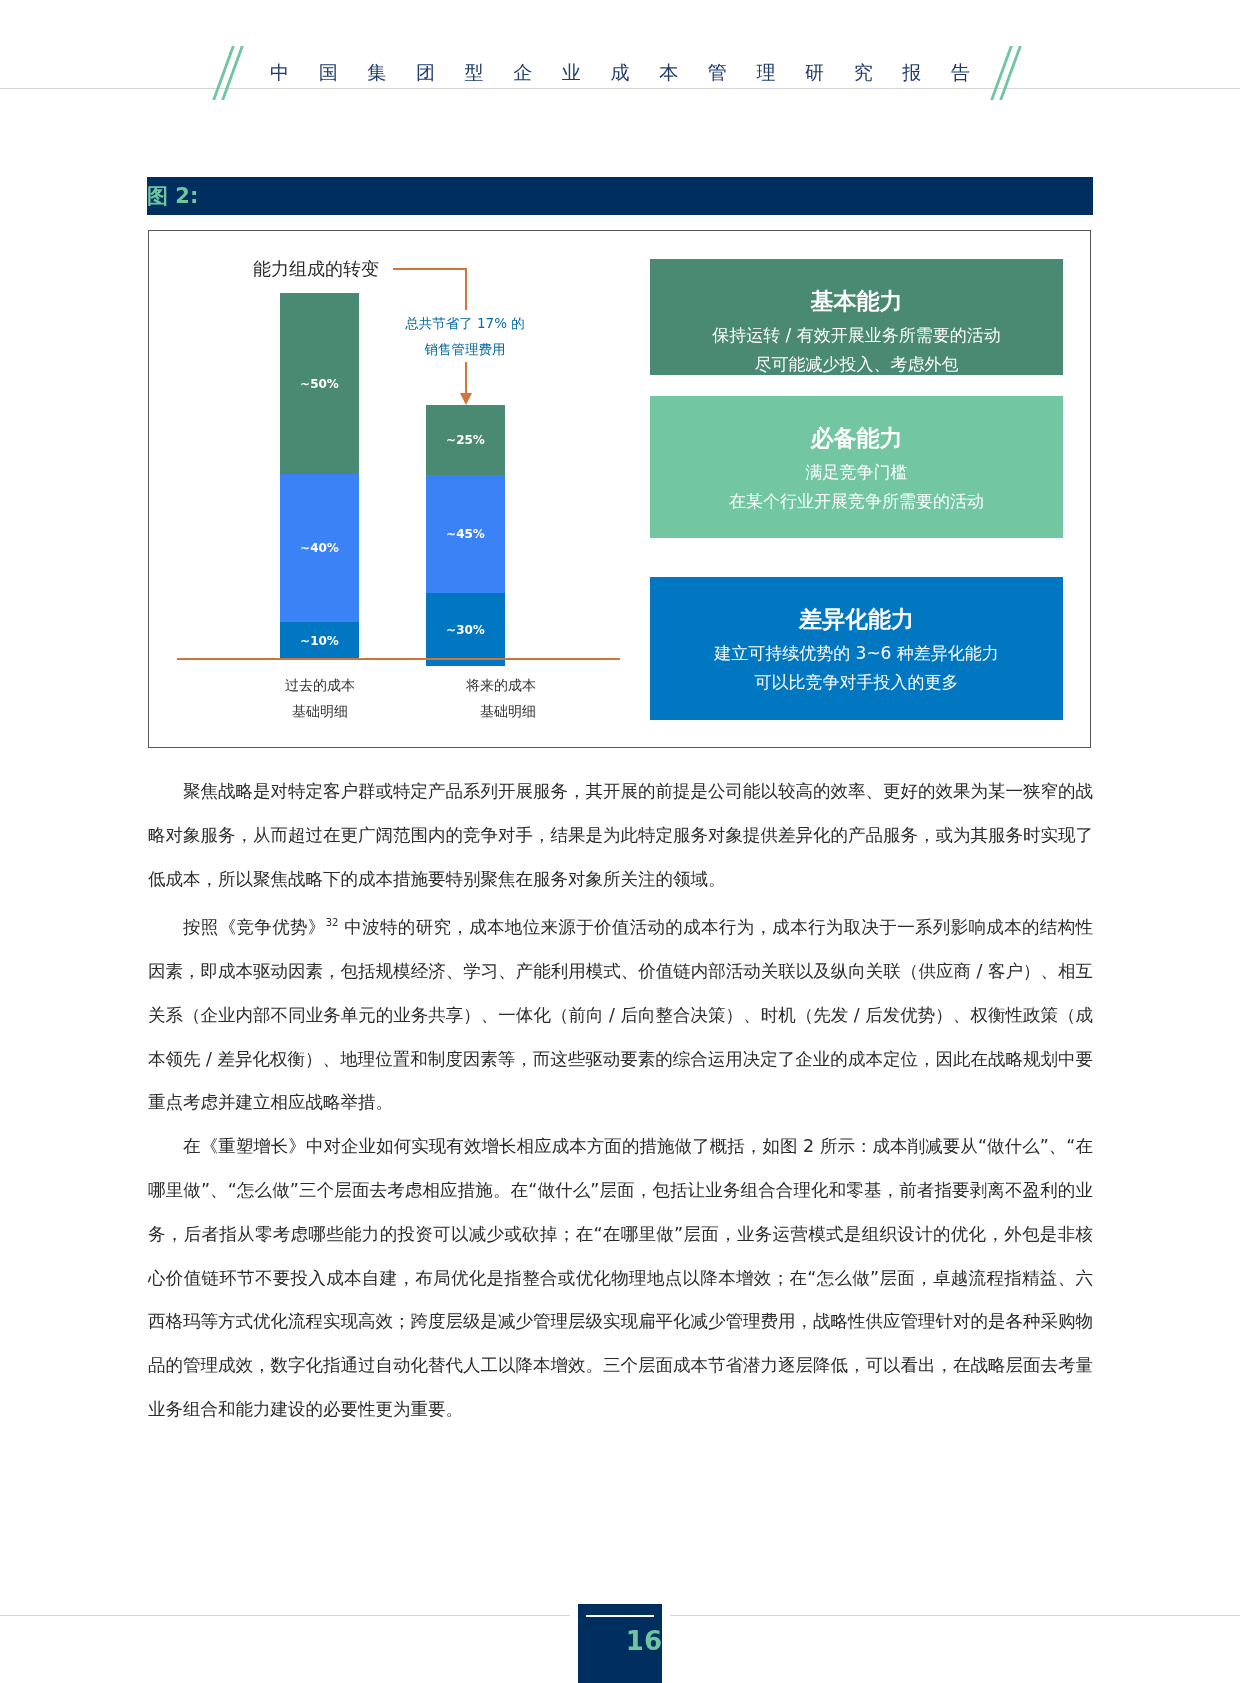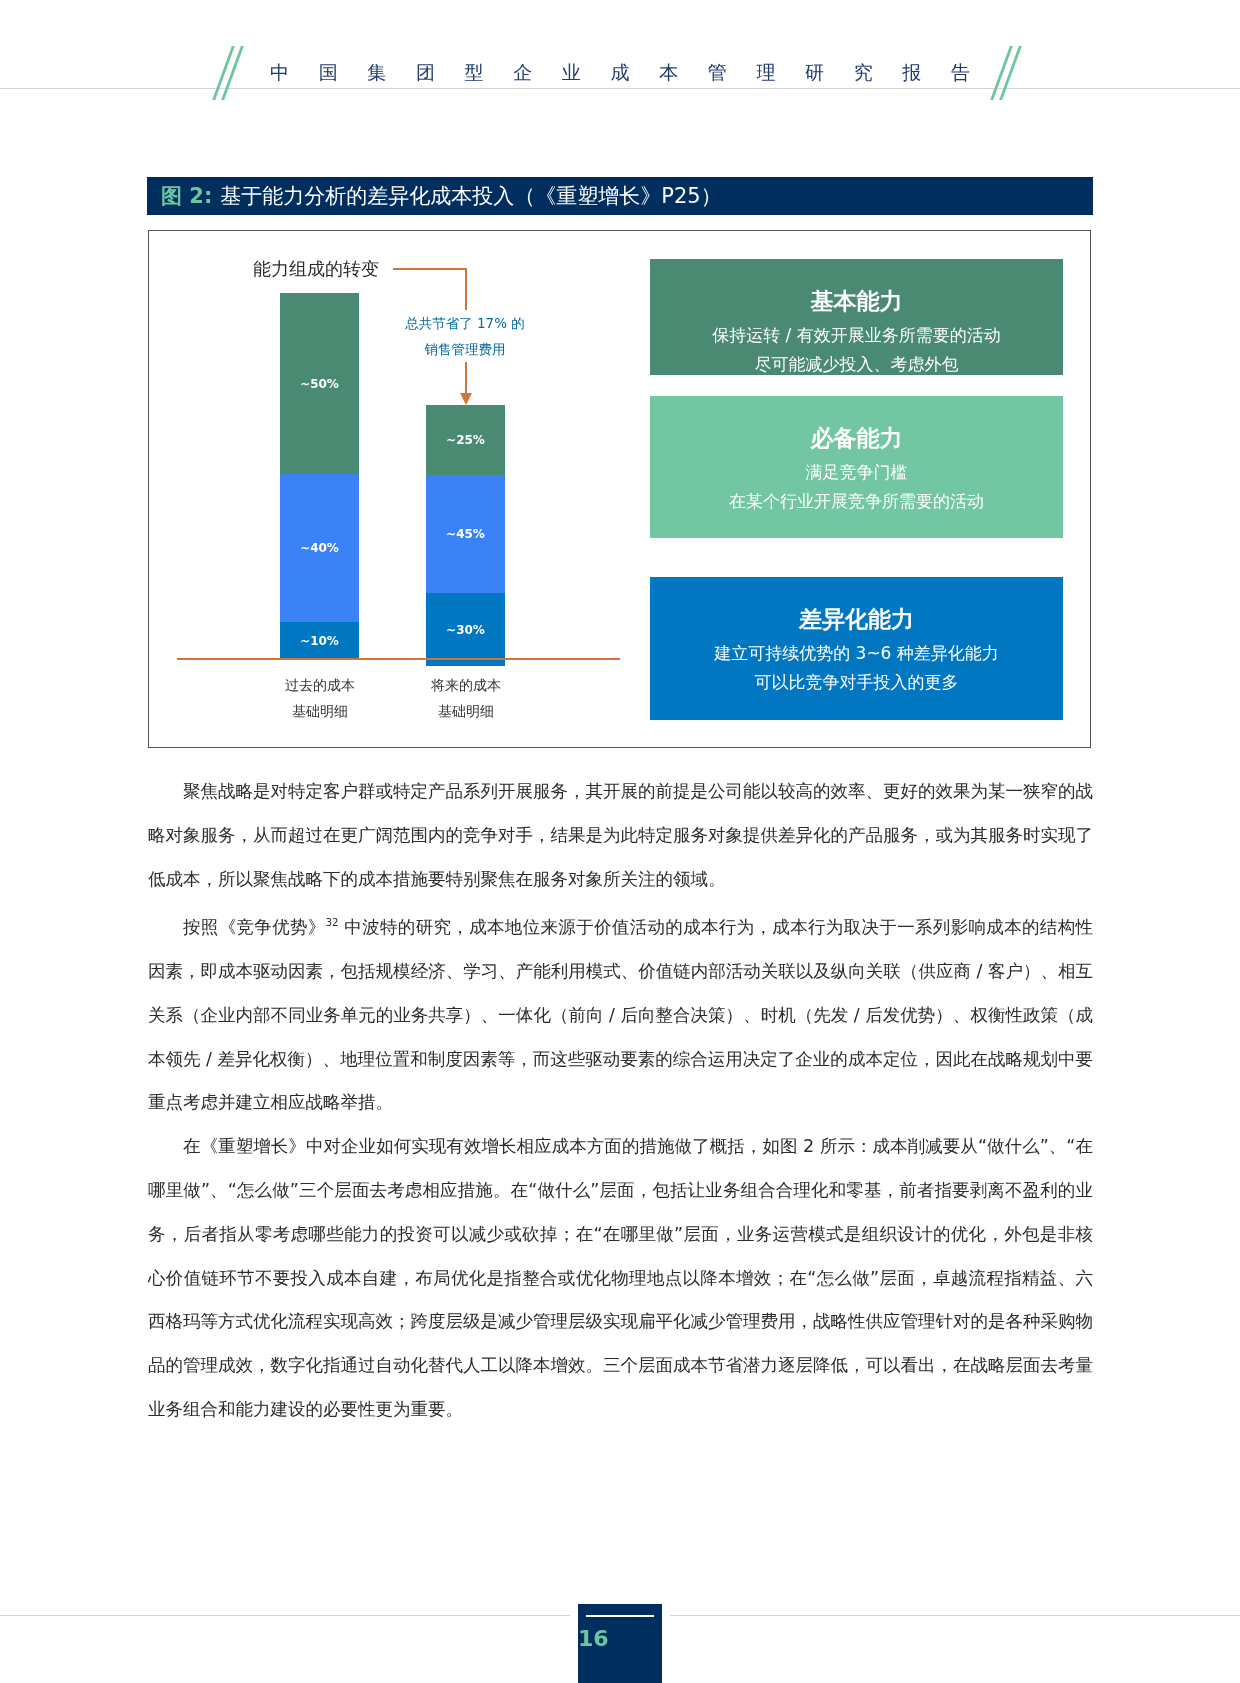--- a/index.html
+++ b/index.html
@@ -8,21 +8,21 @@
   .abs { position: absolute; }
 
   
   .hdr-line { left: 0; width: 1240px; top: 88px; height: 1px; background: #d4d4d4; }
   .hdr-title { left: 270px; top: 60px; width: 700px; font-size: 19px; color: #1e3a6b;
                letter-spacing: 0; display: flex; justify-content: space-between; }
   .slash { width: 3px; height: 54px; background: #6ec6a0; transform: skewX(-20deg); }
 
   
   .fig-bar { left: 147px; top: 177px; width: 946px; height: 38px; background: #002f5f;
-             display: flex; align-items: center; padding-left: 14px; box-sizing: border-box; }
+             display: flex; align-items: center; box-sizing: border-box; }
   .fig-label { color: #6ec6a0; font-weight: bold; font-size: 21px; margin-right: 8px; }
   .fig-title { color: #ffffff; font-size: 21px; }
 
   
   .frame { left: 148px; top: 230px; width: 943px; height: 518px; border: 1.5px solid #555;
            box-sizing: border-box; }
 
   .bar-seg { display: flex; align-items: center; justify-content: center;
              color: #ffffff; font-weight: bold; font-size: 12px; box-sizing: border-box; }
   .c-dark { background: #4a8a73; }
@@ -45,22 +45,22 @@
   
   .body { left: 148px; top: 770px; width: 945px; font-size: 17.5px; line-height: 43.8px;
           color: #2b2b2b; text-align: justify; }
   .body p { margin: 0; text-indent: 2em; }
   sup { font-size: 10px; }
 
   
   .ftr-line { top: 1615px; height: 1px; background: #d4d4d4; }
   .page-box { left: 578px; top: 1604px; width: 84px; height: 79px; background: #002f5f; }
   .page-rule { position: absolute; left: 8px; right: 8px; top: 11px; height: 2px; background: #ffffff; }
-  .page-num { position: absolute; left: 0; right: 0; top: 22px; text-align: left;
-              color: #6ec6a0; font-size: 22px; font-weight: bold; }
+  .page-num { position: absolute; left: 0; right: 0; top: 22px; text-align: right;
+              color: #6ec6a0; font-size: 26px; font-weight: bold; }
 </style>
 </head>
 <body>
 
 <div class="abs hdr-line"></div>
 <div class="abs slash" style="left:222px;top:46px;"></div>
 <div class="abs slash" style="left:231px;top:46px;"></div>
 <div class="abs slash" style="left:1000px;top:46px;"></div>
 <div class="abs slash" style="left:1009px;top:46px;"></div>
 <div class="abs hdr-title">
@@ -76,21 +76,20 @@
   <span>管</span>
   <span>理</span>
   <span>研</span>
   <span>究</span>
   <span>报</span>
   <span>告</span>
 </div>
 
 <div class="abs fig-bar">
   <span class="fig-label">图 2:</span>
-  <span class="fig-title">基于能力分析的差异化成本投入（《重塑增长》P25）</span>
 </div>
 
 <div class="abs frame"></div>
 
 <div class="abs chart-top-label" style="left:253px;top:257px;">能力组成的转变</div>
 <div class="abs orange-h" style="left:393px;top:268px;width:74px;"></div>
 <div class="abs orange-v" style="left:465px;top:268px;height:42px;"></div>
 <div class="abs note" style="left:390px;top:310px;width:150px;">
   <div>总共节省了 17% 的</div>
   <div>销售管理费用</div>
@@ -109,21 +108,21 @@
   <div class="bar-seg c-mid" style="height:118px;">~45%</div>
   <div class="bar-seg c-blue" style="height:73px;">~30%</div>
 </div>
 
 <div class="abs baseline" style="left:177px;top:658px;width:443px;"></div>
 
 <div class="abs xlabel" style="left:250px;top:672px;width:140px;">
   <div>过去的成本</div>
   <div>基础明细</div>
 </div>
-<div class="abs xlabel" style="left:396px;top:672px;width:140px;">
+<div class="abs xlabel" style="left:396px;top:672px;width:140px;text-align:right;">
   <div>将来的成本</div>
   <div>基础明细</div>
 </div>
 
 <div class="abs cap-box" style="top:259px;height:116px;background:#4a8a73;">
   <div class="cap-title">基本能力</div>
   <div class="cap-line">保持运转 / 有效开展业务所需要的活动</div>
   <div class="cap-line">尽可能减少投入、考虑外包</div>
 </div>
 <div class="abs cap-box" style="top:396px;height:142px;background:#72c6a2;">

